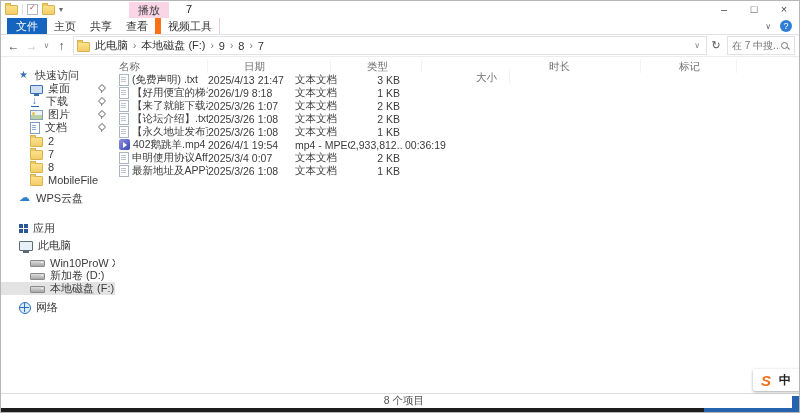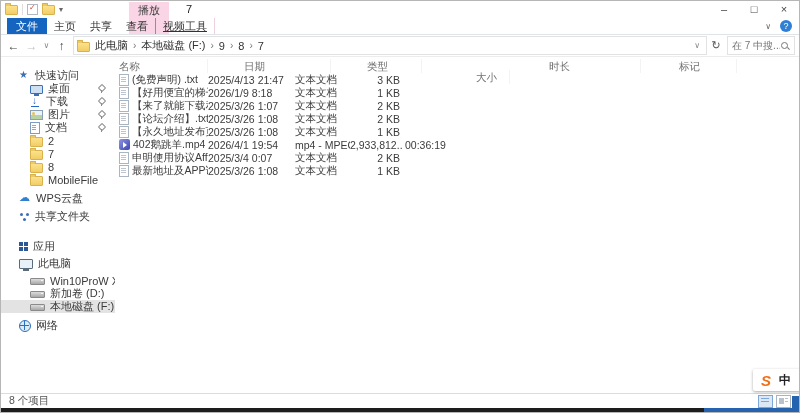--- a/index.html
+++ b/index.html
@@ -3,30 +3,30 @@
 <meta charset="utf-8">
 <style>
   html,body{margin:0;padding:0;background:#f0f0f0;}
   .window{position:relative;width:800px;height:413px;background:#fff;overflow:hidden;
           font-family:"Liberation Sans","DejaVu Sans",sans-serif;font-size:11px;color:#333;
           border:1px solid #b6b6b6;box-sizing:border-box;}
   
   .titlebar{position:relative;height:17px;background:#fff;}
   .qat{position:absolute;left:4px;top:2px;display:flex;align-items:center;gap:4px;}
   .qat .sep{width:1px;height:11px;background:#ddd;}
-  .ctx-label{position:absolute;left:128px;top:1px;width:40px;height:32px;background:#f9d5e5;
+  .ctx-label{position:absolute;left:128px;top:1px;width:40px;height:16px;background:#f9d5e5;
              text-align:center;line-height:16px;font-size:11px;color:#3b3b3b;}
   .win-title{position:absolute;left:185px;top:2px;font-size:11px;color:#222;}
   .win-controls{position:absolute;right:0;top:0;display:flex;height:17px;}
   .win-controls span{width:30px;text-align:center;line-height:17px;font-size:11px;color:#444;}
   
   .tabrow{position:relative;height:16px;display:flex;align-items:stretch;border-bottom:1px solid #dfe4ea;}
   .tab{padding:0 7px;line-height:16px;font-size:11px;color:#333;}
   .tab.active{background:#1565c0;color:#fff;padding:0 9px;margin-left:6px;}
-  .tab.contextual{border-left:1px solid #f97316;border-right:1px solid #f0cfe0;text-decoration:underline;}
+  .tab.contextual{border-left:6px solid #f97316;border-right:1px solid #f0cfe0;}
   .ribbon-right{margin-left:auto;display:flex;align-items:center;gap:9px;padding-right:7px;}
   .ribbon-collapse{font-size:8px;color:#666;}
   .help-btn{width:12px;height:12px;border-radius:50%;background:#2f7fd6;color:#fff;font-size:9px;
             text-align:center;line-height:12px;}
   
   .addressbar{height:21px;display:flex;align-items:center;padding:0 4px;gap:1px;border-bottom:1px solid #ececec;}
   .nav-btn{width:17px;text-align:center;font-size:12px;color:#444;}
   .nav-btn.disabled{color:#c2c2c2;}
   .nav-btn.small{width:11px;font-size:8px;color:#888;}
   .addr-box{flex:1;height:17px;border:1px solid #e2e2e2;display:flex;align-items:center;background:#fff;padding:0 3px;margin-left:2px;}
@@ -98,21 +98,21 @@
   .cols .c-name{padding-left:4px;}
   .c-date{width:87px;}
   .c-type{width:55px;}
   .c-size{width:52px;text-align:right;padding-right:2px;}
   .cols .c-size{text-align:left;padding-left:18px;margin-top:22px;}
   .c-dur{width:95px;padding-left:3px;}
   .c-tags{width:60px;padding-left:2px;}
   .fname{overflow:hidden;white-space:nowrap;}
   
   .statusbar{position:absolute;left:0;right:0;bottom:4px;height:14px;border-top:1px solid #dcdcdc;
-             display:flex;align-items:center;background:#fff;}
+             display:flex;align-items:center;background:#fff;flex-direction:column;}
   .status-count{padding-left:8px;font-size:10.5px;color:#555;}
   .view-toggles{margin-left:auto;display:flex;gap:3px;padding-right:8px;}
   .vt{position:relative;width:13px;height:11px;border:1px solid #aab4bf;background:#fff;}
   .vt.active{background:#dce8f5;border-color:#7da7d9;}
   .vt-list::before{content:"";position:absolute;left:2px;top:2px;width:8px;height:6px;
     background:repeating-linear-gradient(#7da7d9 0 1px,transparent 1px 3px);}
   .vt-thumb::before{content:"";position:absolute;left:2px;top:2px;width:5px;height:6px;background:#b7c2cc;}
   .vt-thumb::after{content:"";position:absolute;left:8px;top:2px;width:3px;height:6px;
     background:repeating-linear-gradient(#b7c2cc 0 1px,transparent 1px 3px);}
   
@@ -226,24 +226,20 @@
           <span>8</span>
         </div>
         <div class="side-item lv1">
           <span class="ic ic-folder"></span>
           <span>MobileFile</span>
         </div>
         <div class="side-item lv0" style="margin-top: 6px;">
           <span class="ic ic-cloud"></span>
           <span>WPS云盘</span>
         </div>
-        <div class="side-item lv0" style="margin-top: 5px;">
-          <span class="ic ic-share"></span>
-          <span>共享文件夹</span>
-        </div>
         <div class="side-item lv0" style="margin-top: 17px;">
           <span class="ic ic-apps"></span>
           <span>应用</span>
         </div>
         <div class="side-item lv0" style="margin-top: 4px;">
           <span class="ic ic-computer"></span>
           <span>此电脑</span>
         </div>
         <div class="side-item lv1" style="margin-top: 4px;">
           <span class="ic ic-drive"></span>

